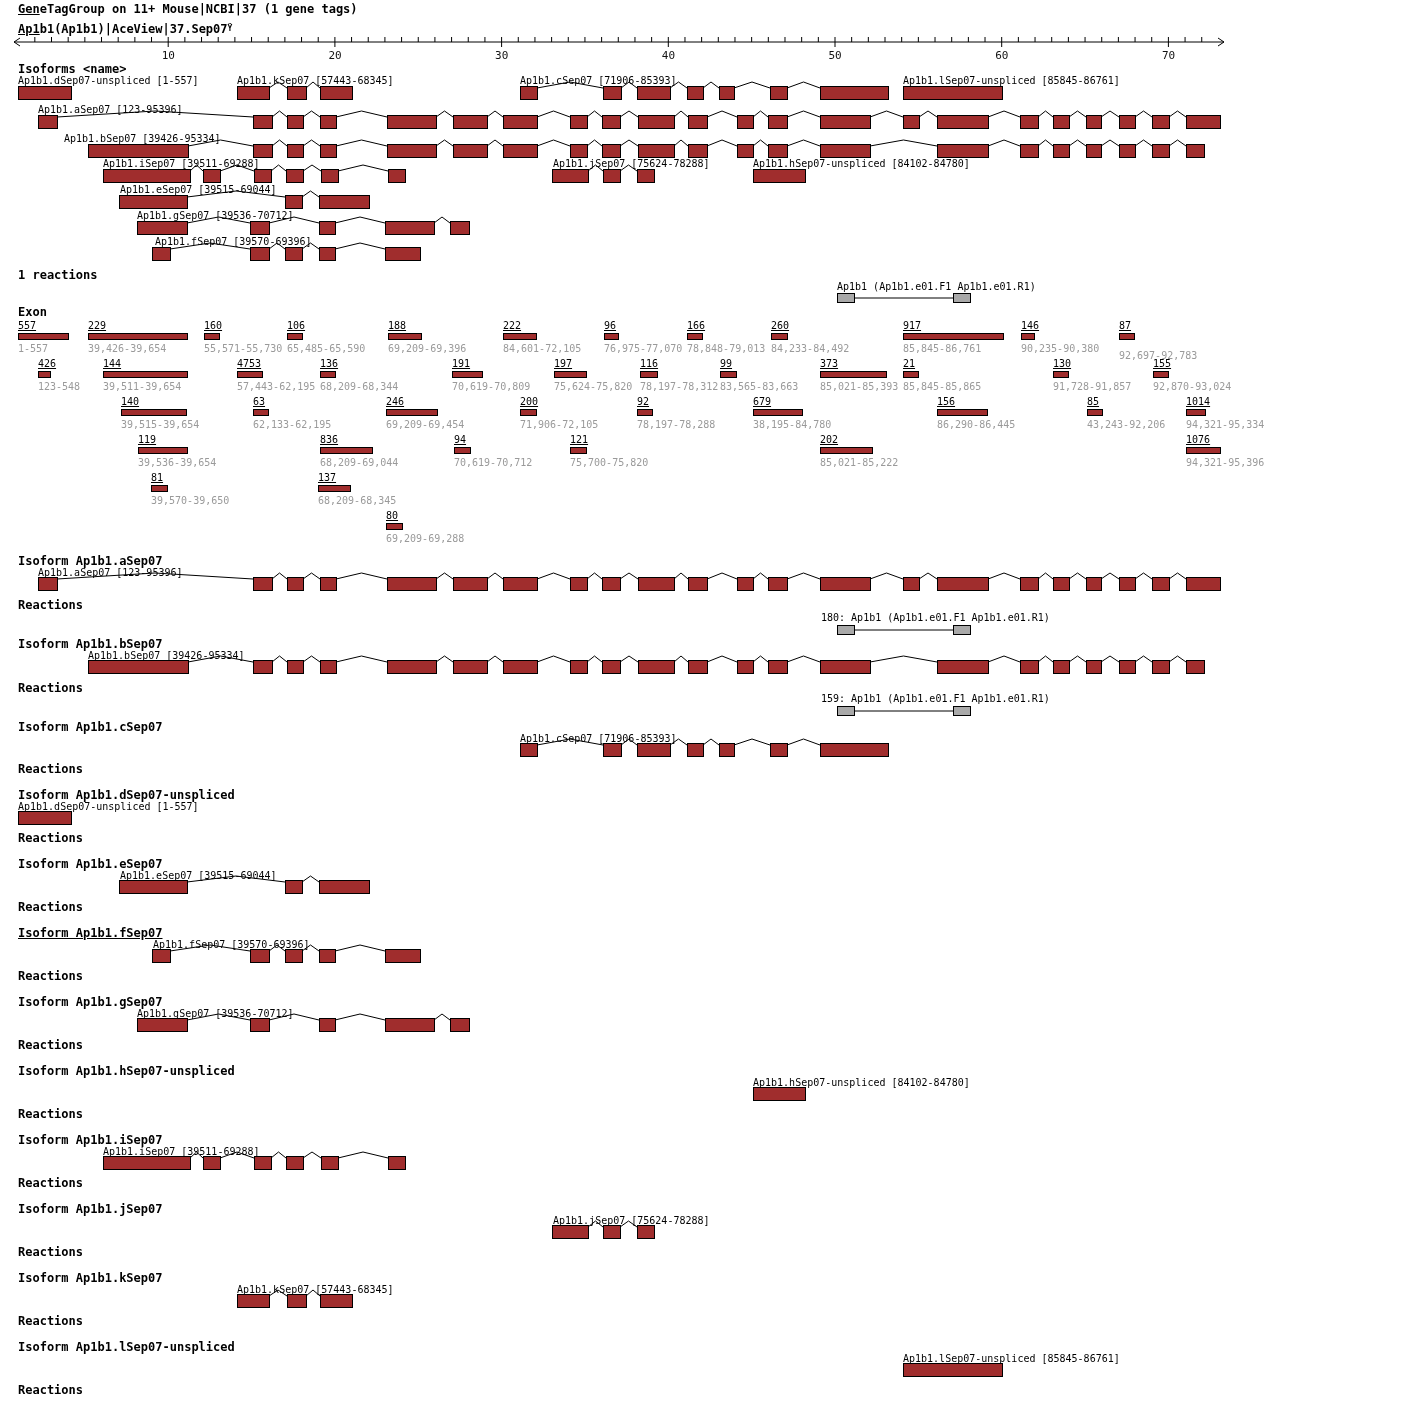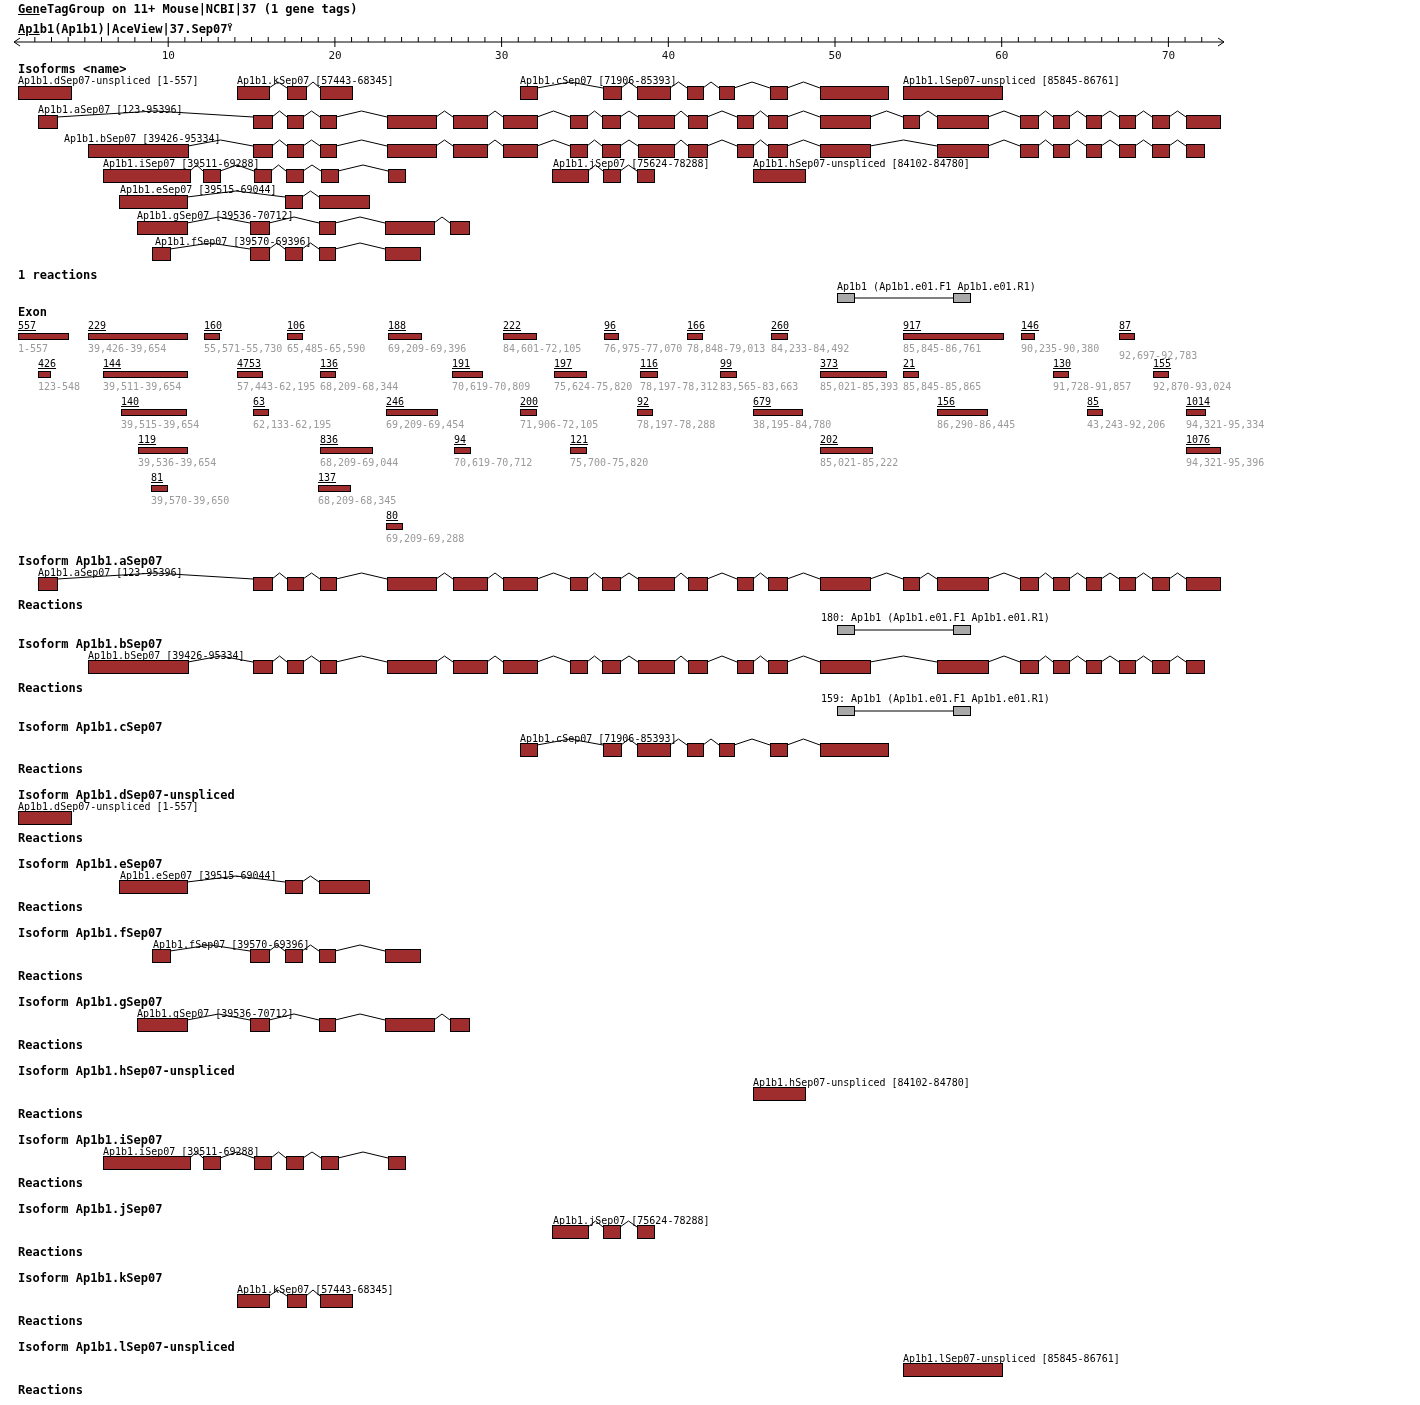--- a/index.html
+++ b/index.html
@@ -552,21 +552,21 @@
     <div class="h12" style="left: 18px; top: 857px;">Isoform Ap1b1.eSep07</div>
     <div class="t10" style="left: 120px; top: 870px;">Ap1b1.eSep07 [39515-69044]</div>
     <svg class="layer" width="1420" height="26" style="left: 0px; top: 874px;">
       <polyline points="187,8 236,2 285,8" fill="none" stroke="#000" stroke-width="1"></polyline>
       <polyline points="302,8 310.5,2 319,8" fill="none" stroke="#000" stroke-width="1"></polyline>
       <rect x="119.5" y="6.5" width="68" height="13" fill="#a02d2d" stroke="#000"></rect>
       <rect x="285.5" y="6.5" width="17" height="13" fill="#a02d2d" stroke="#000"></rect>
       <rect x="319.5" y="6.5" width="50" height="13" fill="#a02d2d" stroke="#000"></rect>
     </svg>
     <div class="h12" style="left: 18px; top: 900px;">Reactions</div>
-    <div class="h12" style="left: 18px; top: 926px;">Isoform Ap1b1.fSep07</div>
+    <div class="h12" style="left: 18px; top: 926px; text-decoration: underline;">Isoform Ap1b1.fSep07</div>
     <div class="t10" style="left: 153px; top: 939px;">Ap1b1.fSep07 [39570-69396]</div>
     <svg class="layer" width="1420" height="26" style="left: 0px; top: 943px;">
       <polyline points="170,8 210,2 250,8" fill="none" stroke="#000" stroke-width="1"></polyline>
       <polyline points="269,8 277,2 285,8" fill="none" stroke="#000" stroke-width="1"></polyline>
       <polyline points="302,8 310.5,2 319,8" fill="none" stroke="#000" stroke-width="1"></polyline>
       <polyline points="335,8 360,2 385,8" fill="none" stroke="#000" stroke-width="1"></polyline>
       <rect x="152.5" y="6.5" width="18" height="13" fill="#a02d2d" stroke="#000"></rect>
       <rect x="250.5" y="6.5" width="19" height="13" fill="#a02d2d" stroke="#000"></rect>
       <rect x="285.5" y="6.5" width="17" height="13" fill="#a02d2d" stroke="#000"></rect>
       <rect x="319.5" y="6.5" width="16" height="13" fill="#a02d2d" stroke="#000"></rect>

